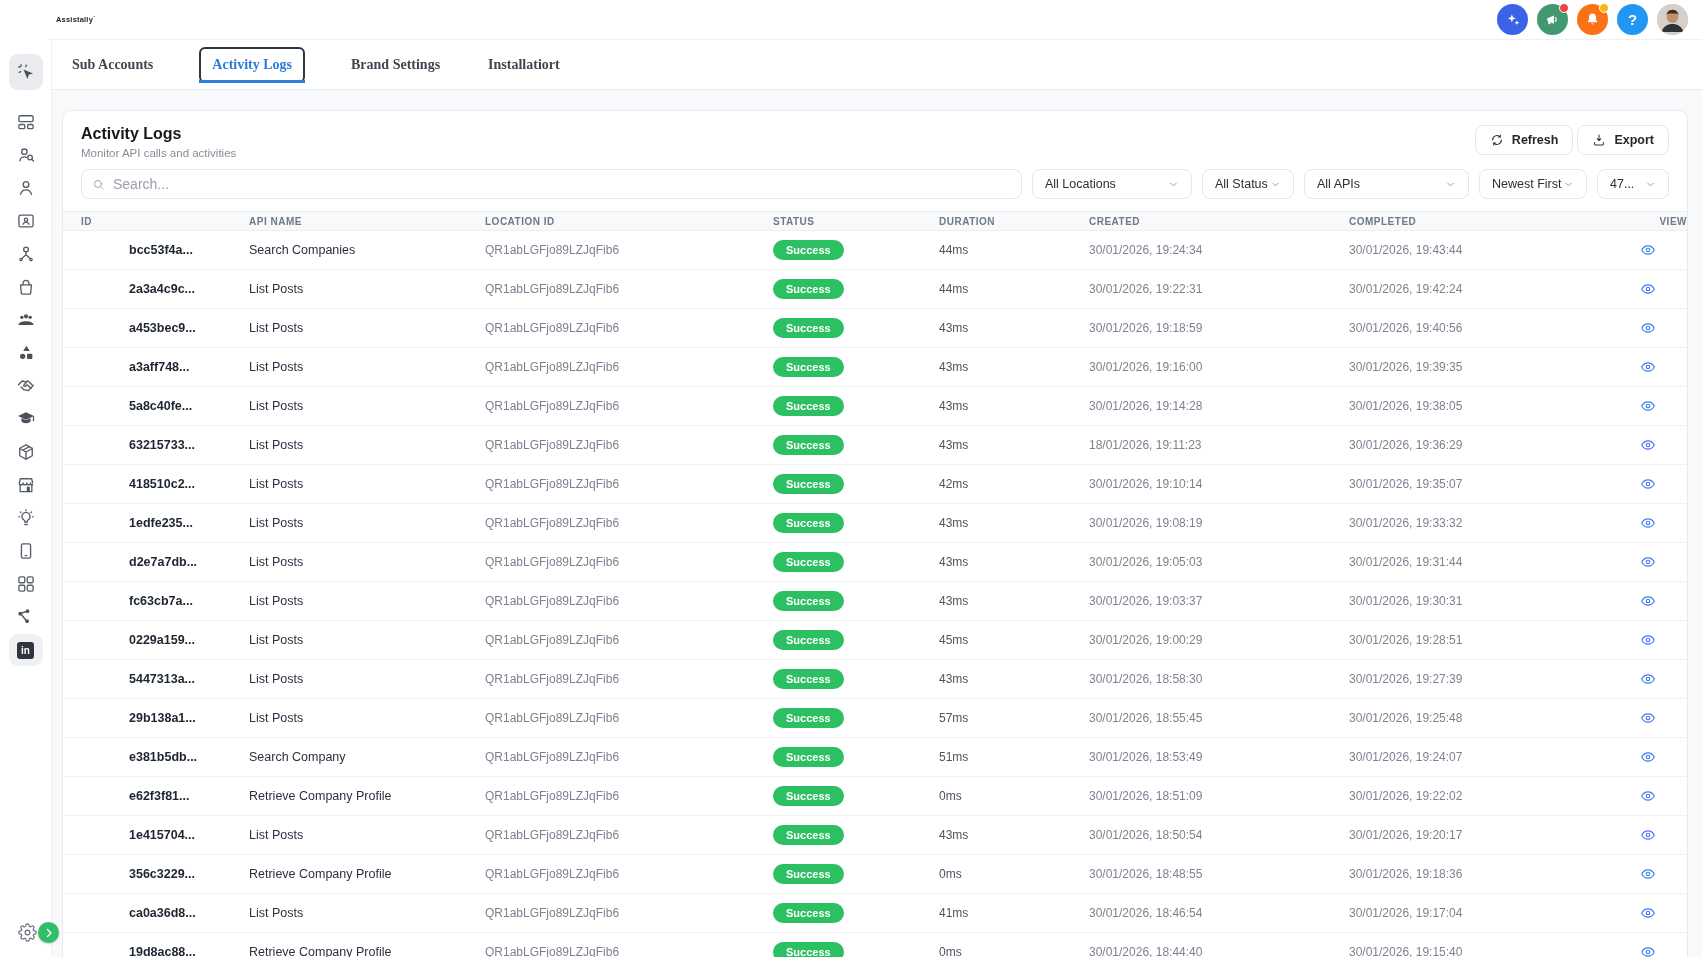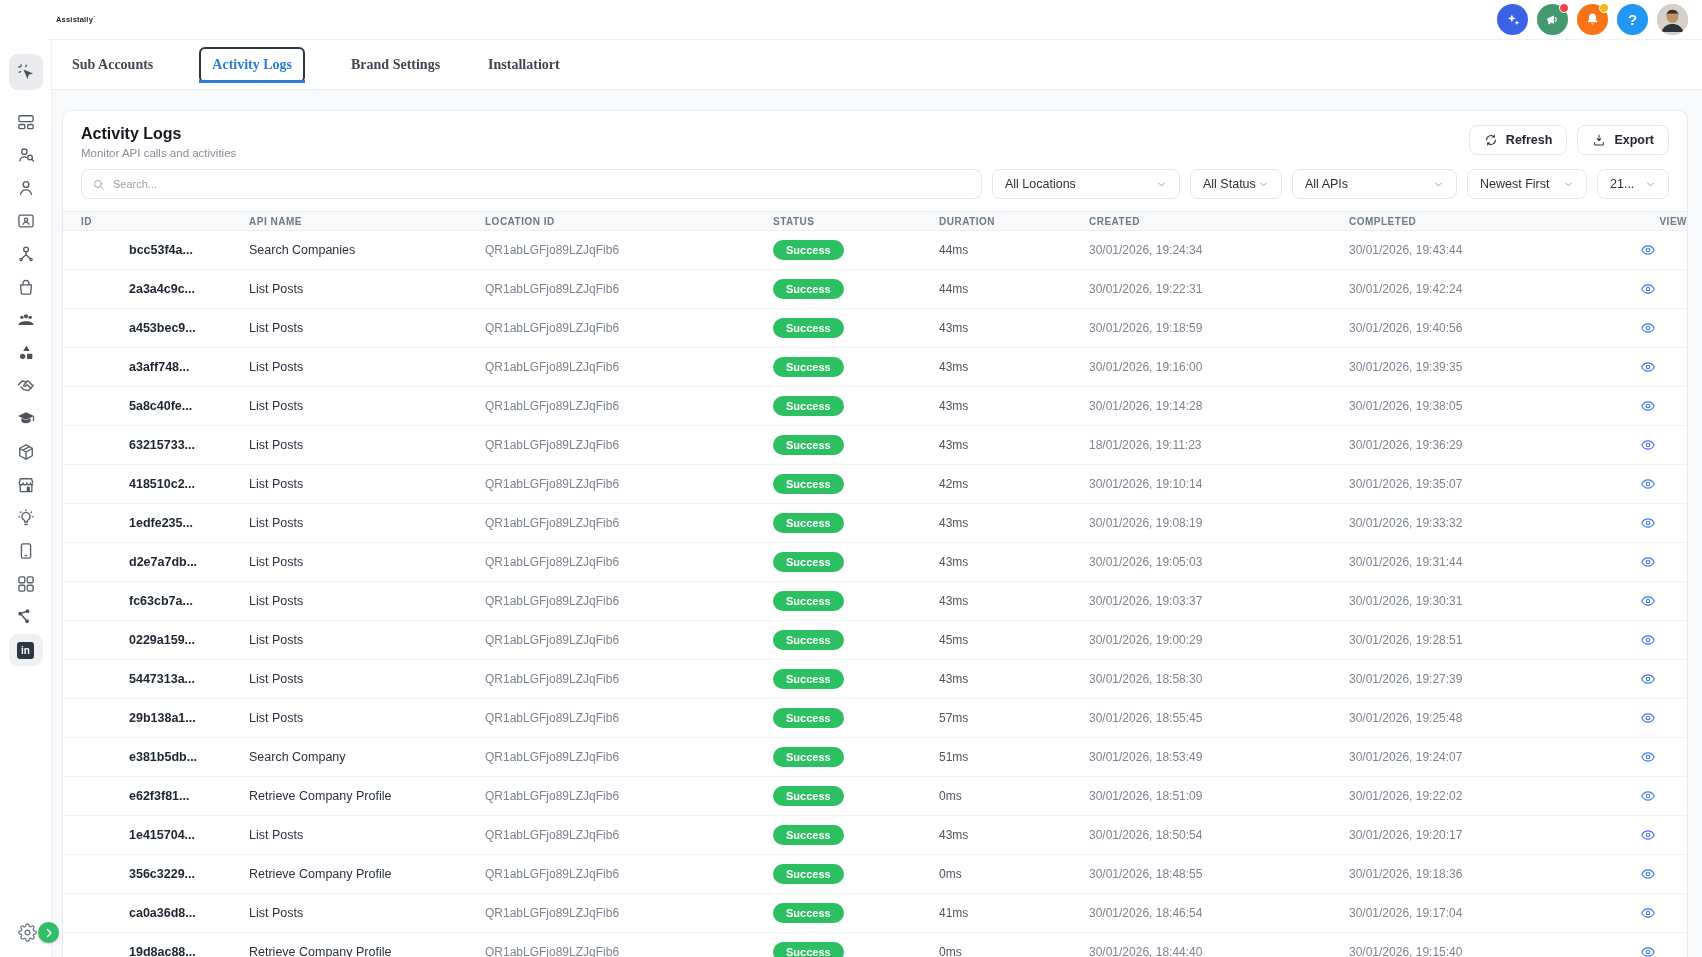--- a/index.html
+++ b/index.html
@@ -47,41 +47,41 @@
   .tab.active { color:#2b7cd9; border:2px solid #2f3640; border-radius:6px; padding:8px 11px; }
   .tab.active::after { content:""; position:absolute; left:-2px; right:-2px; bottom:-2px;
     height:3px; background:#2e7ddb; }
 
   .card { margin:20px 14px 0 10px; background:#fff; border:1px solid #e7eaee;
     border-radius:10px; height:calc(100% - 20px); overflow:hidden; }
   .card-head { display:flex; justify-content:space-between; align-items:flex-start;
     padding:14px 18px 8px; }
   .title { font-size:16px; font-weight:700; color:#15191e; }
   .subtitle { font-size:11.5px; color:#868d98; margin-top:4px; }
-  .head-btns { display:flex; gap:10px; }
+  .head-btns { display:flex; gap:4px; }
   .btn { display:flex; align-items:center; gap:8px; height:30px; padding:0 14px;
     background:#fff; border:1px solid #e3e6ea; border-radius:8px; font-size:12.5px;
     font-weight:600; color:#23282f; cursor:pointer; font-family:inherit; }
   .btn svg { width:14px; height:14px; stroke:#2a3038; fill:none; stroke-width:1.8;
     stroke-linecap:round; stroke-linejoin:round; }
 
   .filter-row { display:flex; gap:10px; padding:2px 18px 12px; align-items:center; }
   .search-box { flex:1; display:flex; align-items:center; gap:8px; height:30px;
     border:1px solid #e3e6ea; border-radius:8px; padding:0 10px; background:#fff; }
   .search-box svg { width:13px; height:13px; stroke:#9aa2ac; fill:none; stroke-width:1.8;
     stroke-linecap:round; }
-  .search-box input { border:none; outline:none; flex:1; font-size:11px; color:#333;
+  .search-box input { border:none; outline:none; flex:1; font-size:14px; color:#333;
     background:transparent; font-family:inherit; }
   .search-box input::placeholder { color:#98a0aa; }
   .select { display:flex; align-items:center; justify-content:space-between; height:30px;
     border:1px solid #e3e6ea; border-radius:8px; padding:0 12px; font-size:12.5px;
     color:#2a3038; cursor:pointer; background:#fff; font-family:inherit; font-weight:500; }
   .select svg { width:11px; height:11px; stroke:#8a939e; fill:none; stroke-width:2;
     stroke-linecap:round; stroke-linejoin:round; }
-  .w-loc{width:188px}.w-status{width:92px}.w-api{width:165px}.w-sort{width:120px}.w-size{width:72px}
+  .w-loc{width:160px}.w-status{width:92px}.w-api{width:165px}.w-sort{width:108px}.w-size{width:72px}
 
   
   .grid-cols { display:grid;
     grid-template-columns:168px 236px 288px 166px 150px 260px 260px 1fr;
     padding-left:18px; align-items:center; }
   .thead { height:20px; background:#f8f9fa; border-top:1px solid #eceef1;
     border-bottom:1px solid #eceef1; }
   .th { font-size:10px; font-weight:700; color:#707988; letter-spacing:.5px;
     text-transform:uppercase; }
   .th-center { text-align:right; }
@@ -333,21 +333,21 @@
             <path d="M6 9l6 6 6-6"></path>
           </svg>
       </button>
       <button class="select w-sort">
         <span>Newest First</span>
         <svg viewBox="0 0 24 24">
             <path d="M6 9l6 6 6-6"></path>
           </svg>
       </button>
       <button class="select w-size">
-        <span>21...</span>
+        <span>47...</span>
         <svg viewBox="0 0 24 24">
             <path d="M6 9l6 6 6-6"></path>
           </svg>
       </button>
     </div>
 
     <div class="grid-cols thead">
       <span class="th">ID</span>
       <span class="th">API NAME</span>
       <span class="th">LOCATION ID</span>

